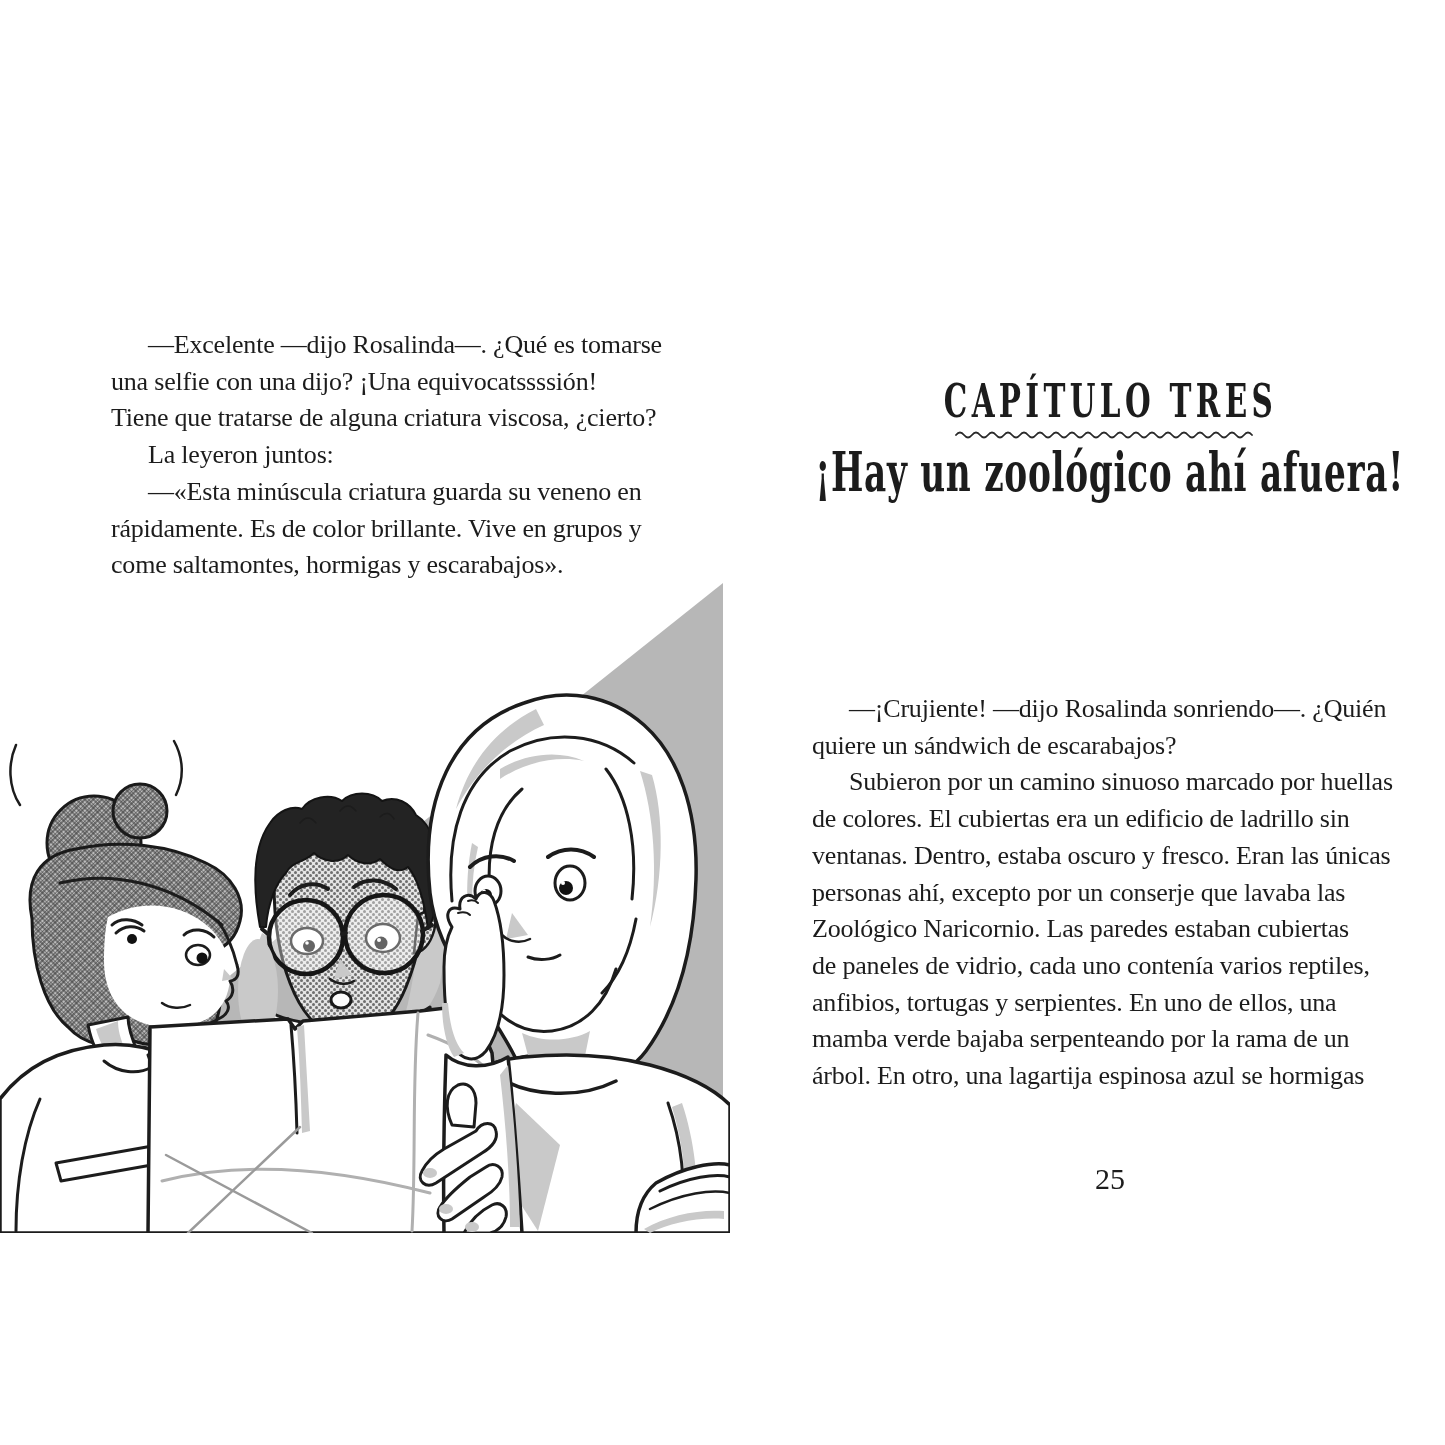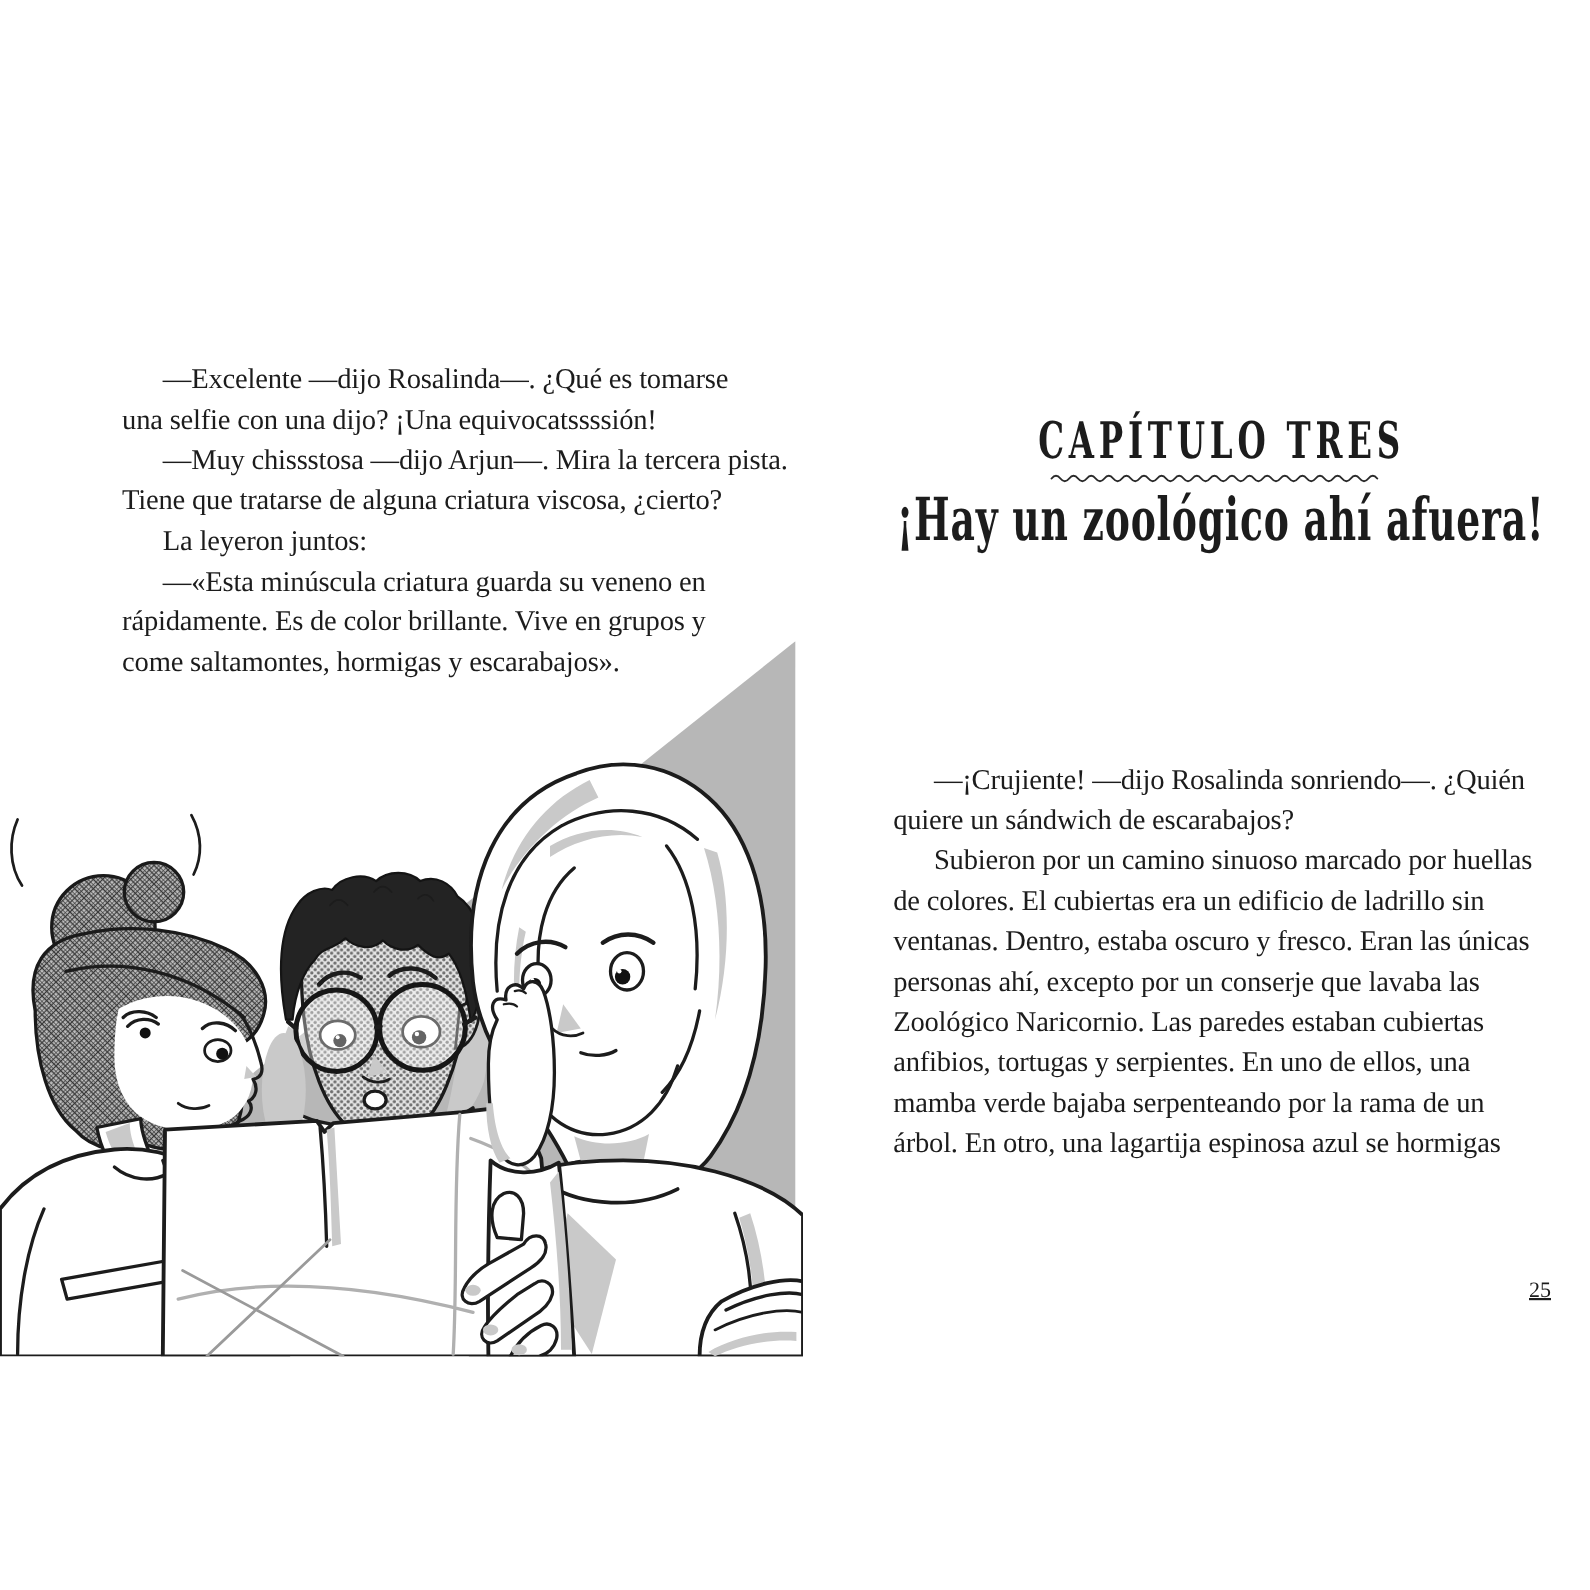--- a/index.html
+++ b/index.html
@@ -28,38 +28,37 @@
     transform:scale(0.72,1.12);transform-origin:center top;
   }
   .wavy-wrap{margin-top:6px;height:12px;display:flex;justify-content:center;}
   .chapter-title-wrap{margin-top:0px;display:flex;justify-content:center;align-items:center;}
   .chapter-title{
     display:inline-block;
     font-family:"DejaVu Serif", serif;font-weight:700;
     font-size:49px;letter-spacing:1px;white-space:nowrap;
     transform:scale(0.70,1.10);transform-origin:center top;
   }
-  .pagenum{position:absolute;left:810px;top:1162px;width:600px;text-align:right;font-size:20px;text-decoration:underline;}
+  .pagenum{position:absolute;left:810px;top:1162px;width:600px;text-align:center;font-size:30px;}
 
   .illus{position:absolute;left:0;top:583px;width:730px;height:650px;}
   .illus .wedge{fill:var(--wedge);}
   .illus .w{fill:#ffffff;stroke:var(--ink);stroke-linecap:round;stroke-linejoin:round;}
   .illus .s{fill:none;stroke:var(--ink);stroke-linecap:round;stroke-linejoin:round;}
   .illus .g{fill:var(--shade);stroke:none;}
   .illus .soft{fill:none;stroke:#b0b0b0;stroke-linecap:round;}
   .illus .soft2{fill:none;stroke:#9a9a9a;stroke-linecap:round;}
   .illus .hairdark{fill:#232323;stroke:#141414;stroke-linejoin:round;}
 </style>
 </head>
 <body>
 
 <div class="textblock" style="left:63px;top:327px;width:650px;margin-left:48px;">
     <div class="bline indent">—Excelente —dijo Rosalinda—. ¿Qué es tomarse</div>
     <div class="bline">una selfie con una dijo? ¡Una equivocatssssión!</div>
-    <div class="bline indent">—Muy chissstosa —dijo Arjun—. Mira la tercera pista.</div>
     <div class="bline">Tiene que tratarse de alguna criatura viscosa, ¿cierto?</div>
     <div class="bline indent">La leyeron juntos:</div>
     <div class="bline indent">—«Esta minúscula criatura guarda su veneno en</div>
     <div class="bline">rápidamente. Es de color brillante. Vive en grupos y</div>
     <div class="bline">come saltamontes, hormigas y escarabajos».</div>
   </div>
 
 <svg class="illus" viewBox="0 0 730 650" role="img">
   <defs>
     <pattern id="hatch" width="6" height="6" patternUnits="userSpaceOnUse" patternTransform="rotate(45)">
@@ -201,18 +200,19 @@
 </div>
 
 <div class="textblock" style="left:812px;top:691px;width:600px;">
     <div class="bline indent">—¡Crujiente! —dijo Rosalinda sonriendo—. ¿Quién</div>
     <div class="bline">quiere un sándwich de escarabajos?</div>
     <div class="bline indent">Subieron por un camino sinuoso marcado por huellas</div>
     <div class="bline">de colores. El cubiertas era un edificio de ladrillo sin</div>
     <div class="bline">ventanas. Dentro, estaba oscuro y fresco. Eran las únicas</div>
     <div class="bline">personas ahí, excepto por un conserje que lavaba las</div>
     <div class="bline">Zoológico Naricornio. Las paredes estaban cubiertas</div>
+    <div class="bline">de paneles de vidrio, cada uno contenía varios reptiles,</div>
     <div class="bline">anfibios, tortugas y serpientes. En uno de ellos, una</div>
     <div class="bline">mamba verde bajaba serpenteando por la rama de un</div>
     <div class="bline">árbol. En otro, una lagartija espinosa azul se hormigas</div>
   </div>
 
 <div class="pagenum">25</div>
 
 </body></html>

